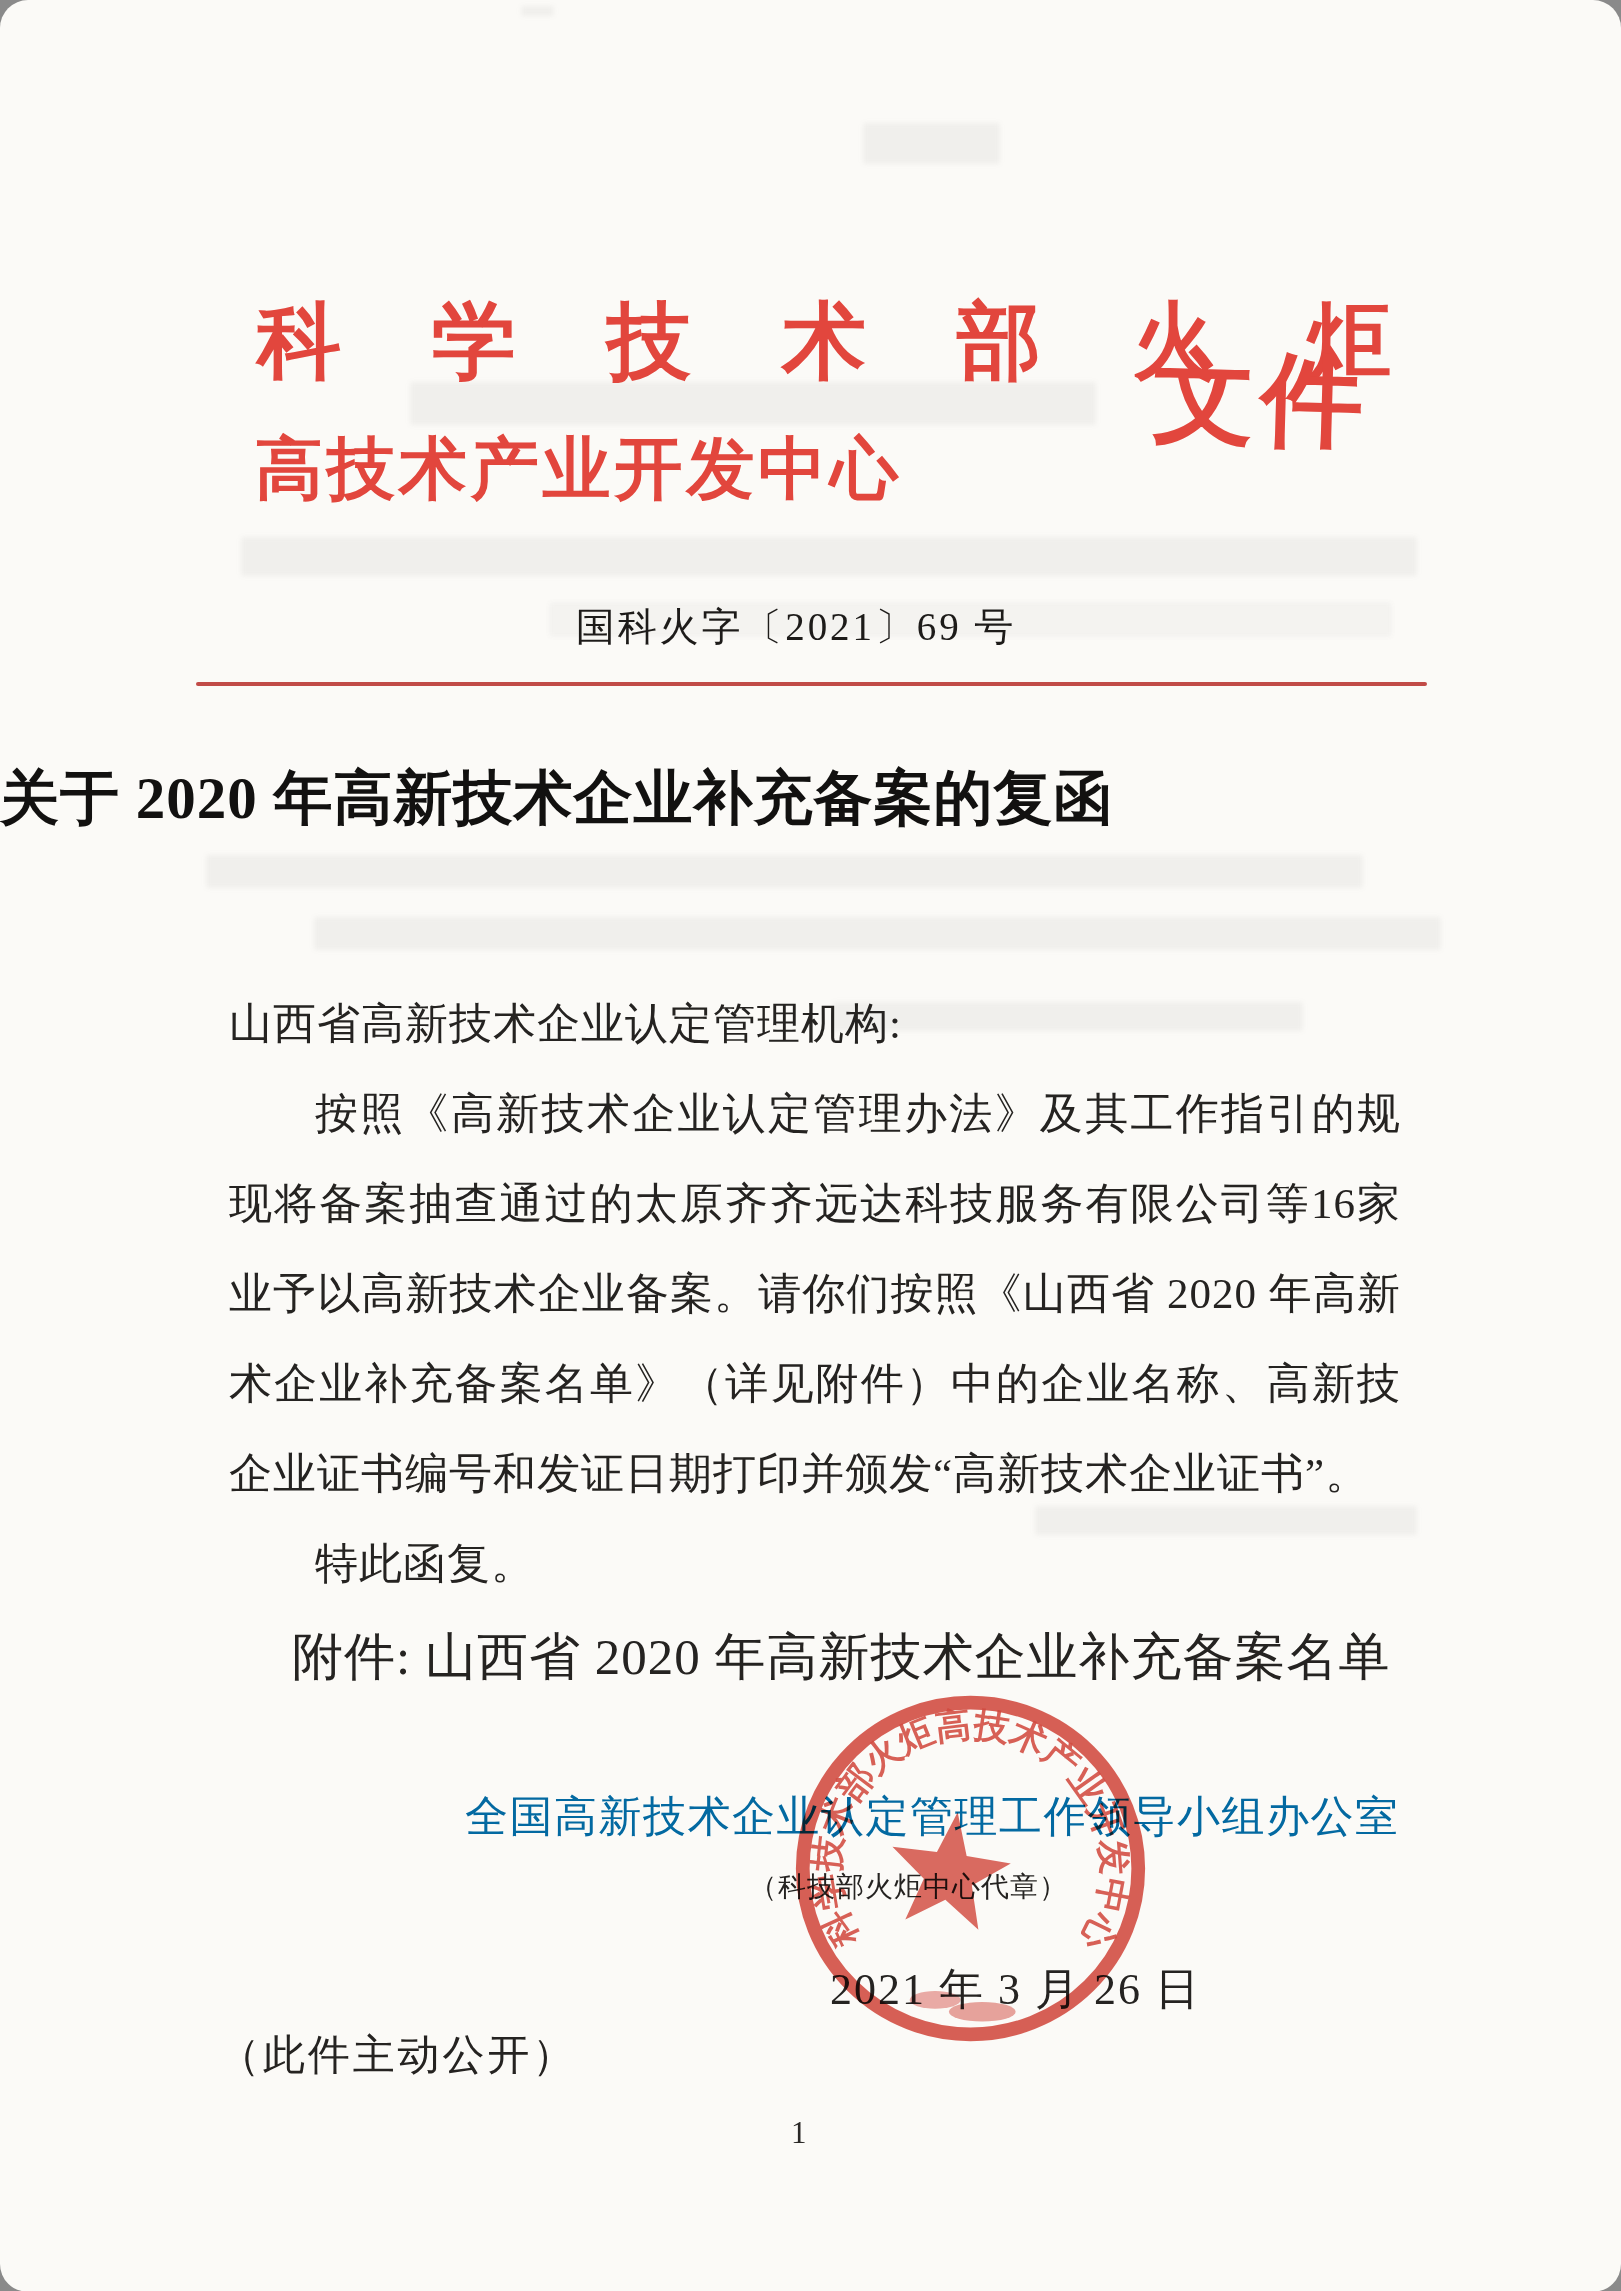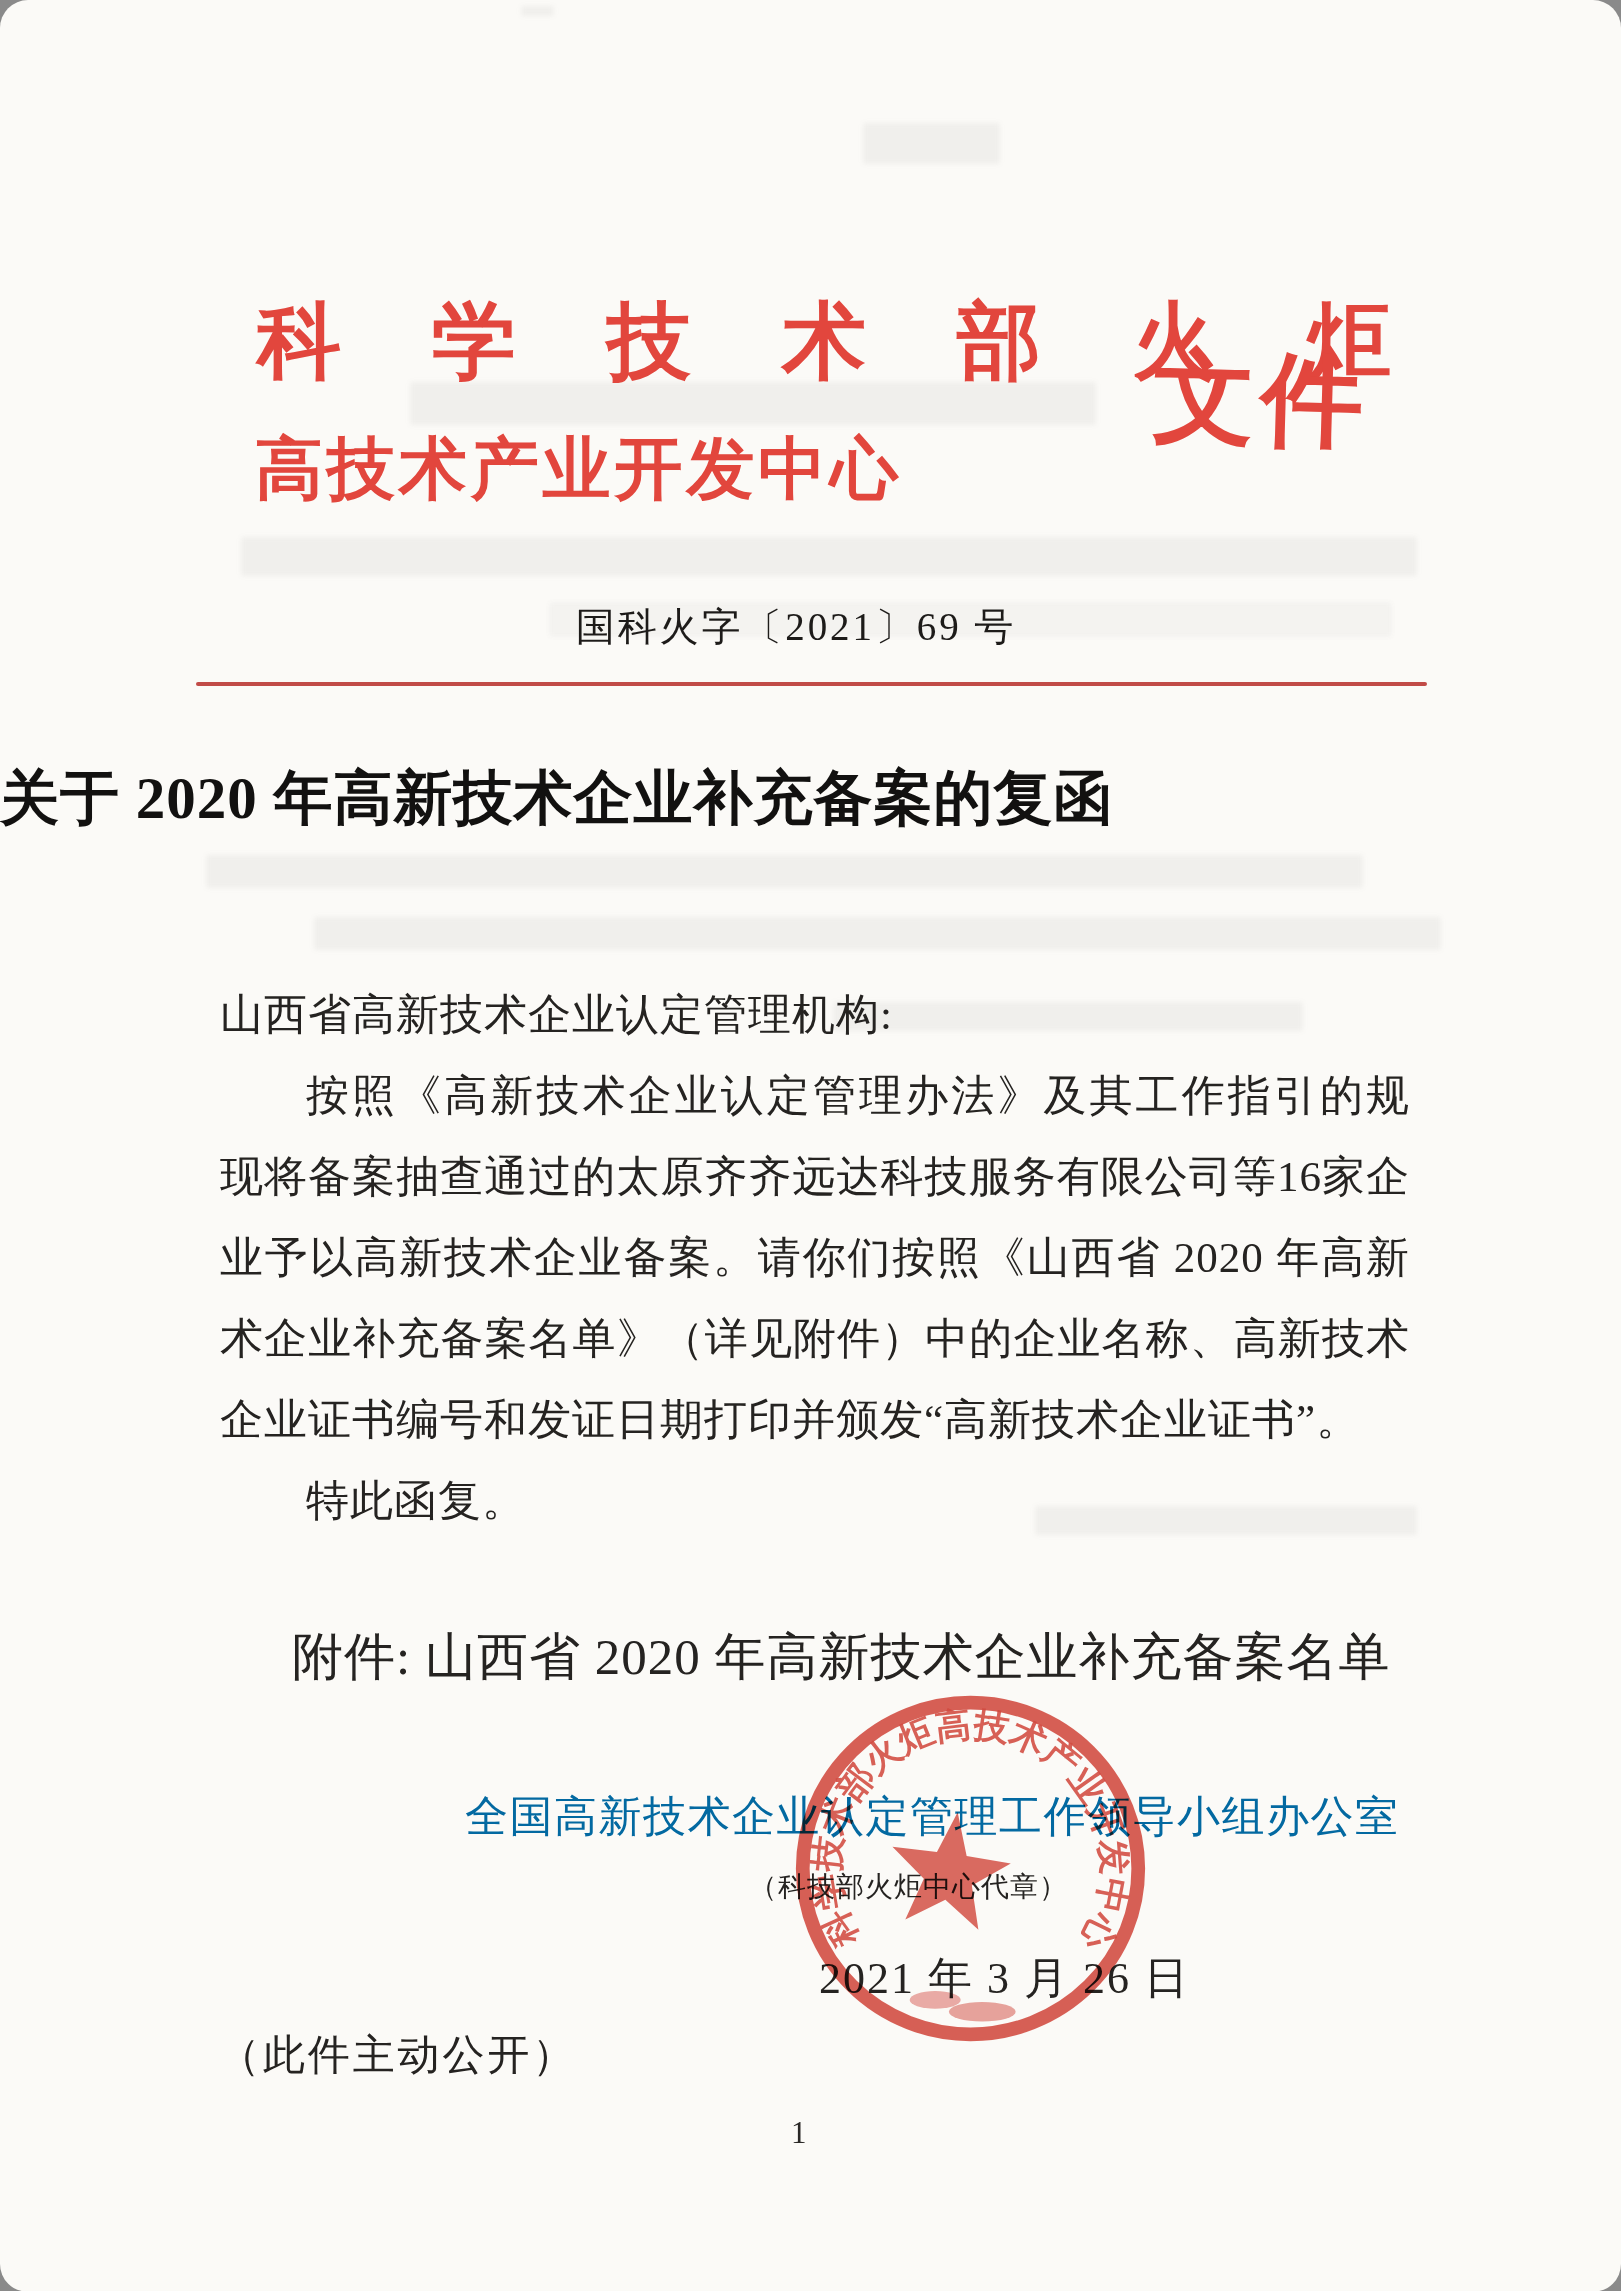--- a/index.html
+++ b/index.html
@@ -53,21 +53,21 @@
     position:absolute;left:0;right:9.8px;top:759px;
     margin:0;
     font-size:59px;font-weight:bold;letter-spacing:1px;
     color:#121110;white-space:nowrap;
   }
   .body-block{
     position:absolute;left:220px;top:974px;width:1190px;
     font-size:43px;color:#252321;
   }
   .body-block p{
-    margin:0;line-height:81px;height:81px;
+    margin:9px;line-height:81px;height:81px;
     white-space:nowrap;letter-spacing:1px;
   }
   .body-block p.fill{
     white-space:normal;
     text-align:justify;text-align-last:justify;
     overflow:hidden;
   }
   .body-block p.indent{text-indent:86px;}
   .attachment{
     position:absolute;left:292px;top:1623px;margin:0;
@@ -76,21 +76,21 @@
   }
   .sig-org{
     position:absolute;left:465px;top:1788px;margin:0;
     font-size:43px;letter-spacing:1.5px;white-space:nowrap;color:#0369a1;
   }
   .sig-note{
     position:absolute;left:749px;top:1868px;margin:0;
     font-size:28px;letter-spacing:1px;white-space:nowrap;color:#252321;
   }
   .sig-date{
-    position:absolute;left:819px;top:1949px;margin:0;
+    position:absolute;left:819px;top:1949px;margin:11px;
     font-size:44px;letter-spacing:2px;white-space:nowrap;color:#252321;
   }
   .stamp{
     position:absolute;left:790px;top:1688px;
     width:361px;height:361px;
     mix-blend-mode:multiply;
     opacity:0.92;
   }
   .disclosure{
     position:absolute;left:218px;top:2027px;margin:0;

